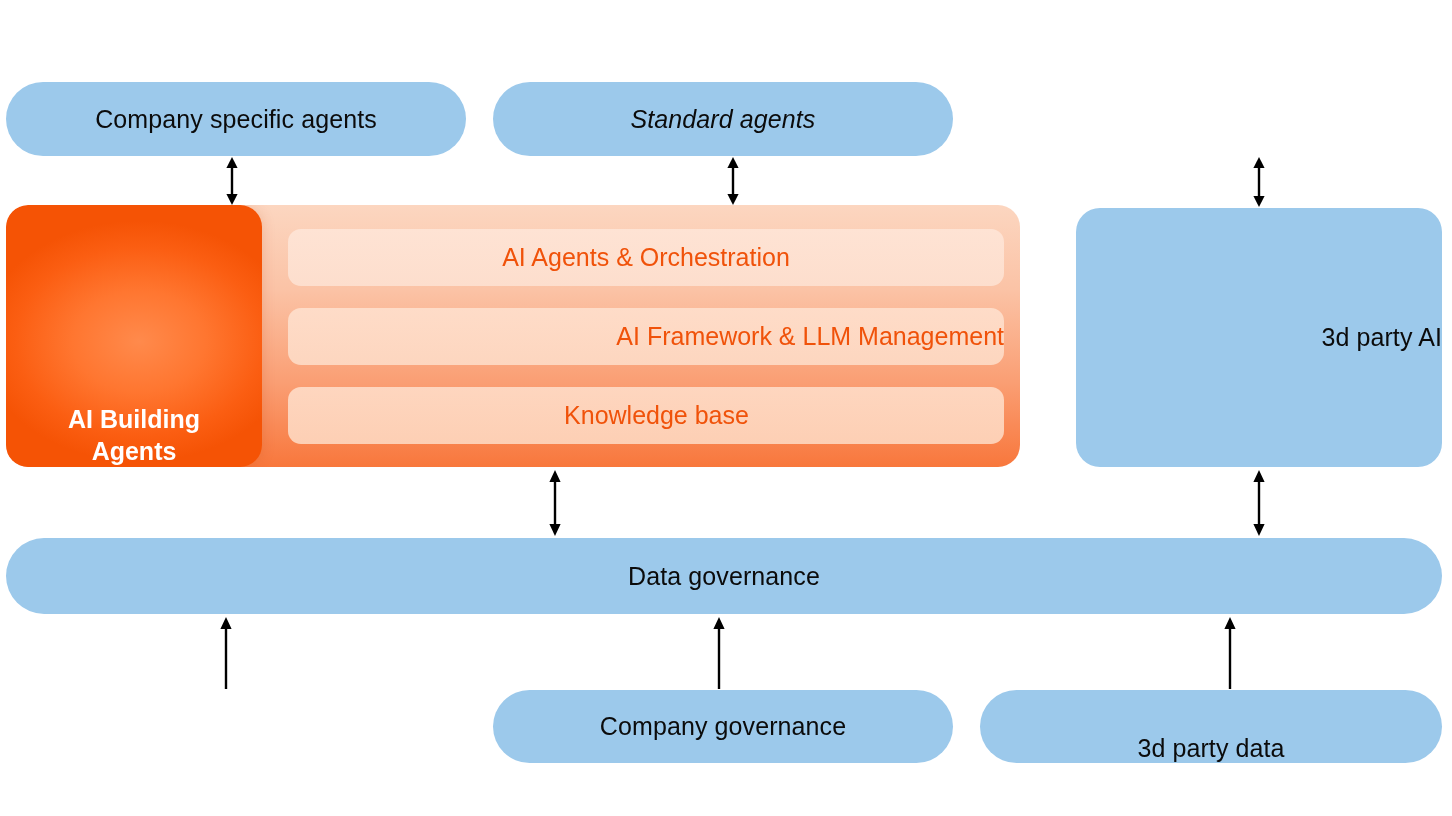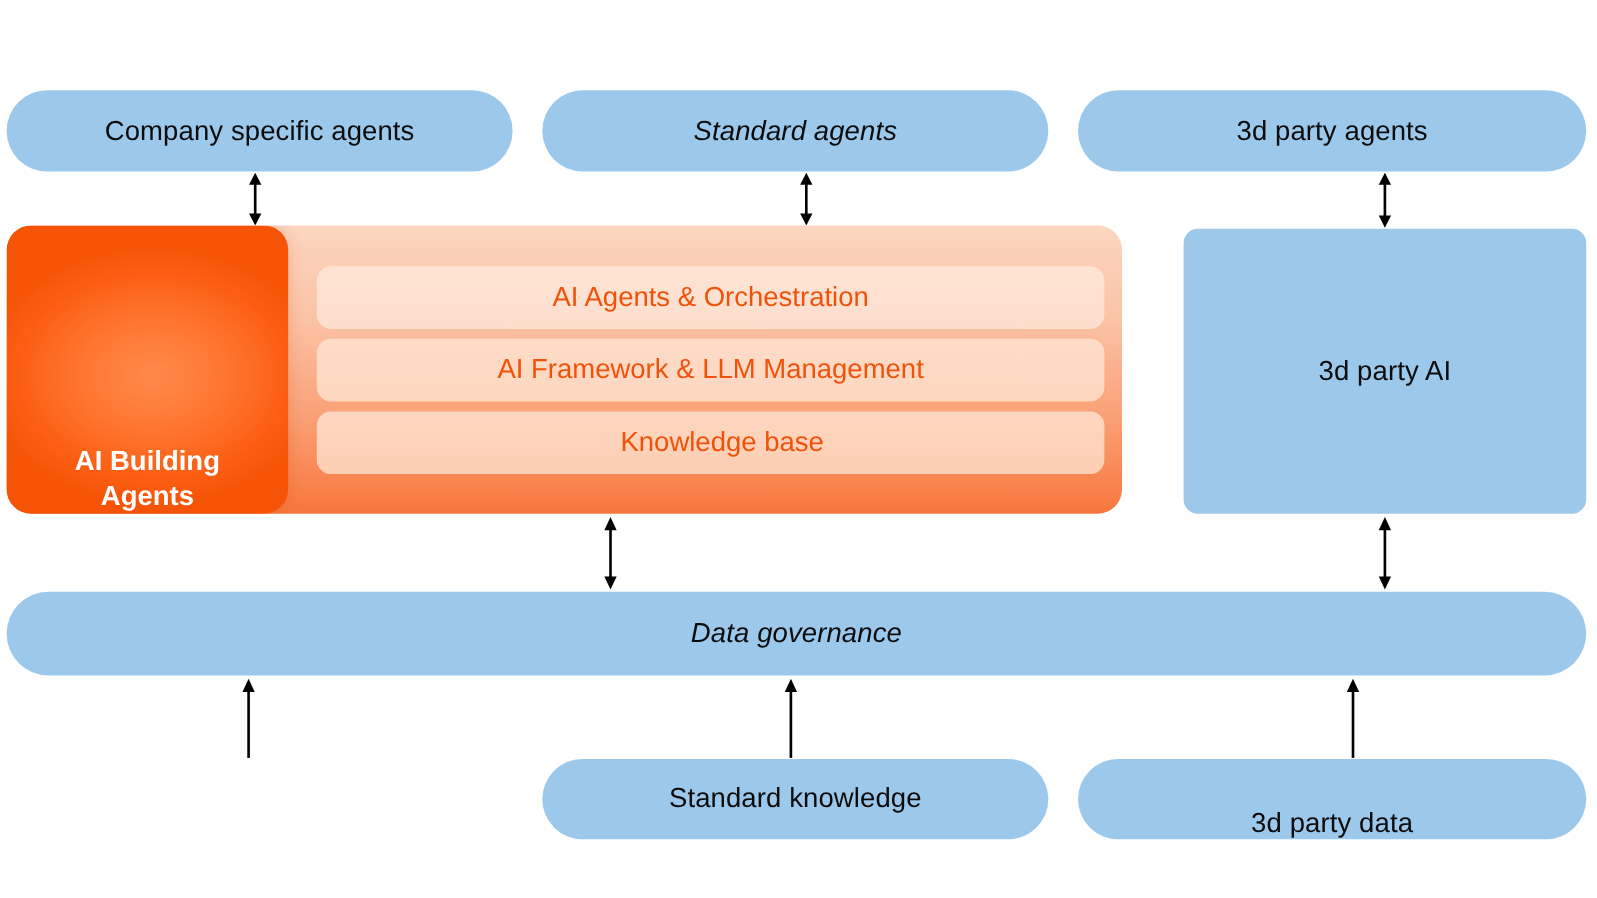--- a/index.html
+++ b/index.html
@@ -15,21 +15,21 @@
   .pill{
     position:absolute;
     background:#9CC9EB;
     border-radius:999px;
     display:flex;align-items:center;justify-content:center;
     color:#0b0b0b;
     font-size:25px;
     letter-spacing:.1px;
     white-space:nowrap;
   }
-  .pill.rect{border-radius:13px;}
+  .pill.rect{border-radius:24px;justify-content:flex-end;}
   .pill.wide{border-radius:46px;}
 
   
   #ai-block{
     position:absolute;
     left:6px;top:205px;width:1014px;height:262px;
     border-radius:22px;
     background:linear-gradient(180deg,#FCD6C0 0%,#FBC3A6 32%,#FA9E73 68%,#F8773C 100%);
     overflow:hidden;
   }
@@ -47,54 +47,51 @@
     font-weight:bold;
     font-size:25px;
     line-height:1.28;
     text-align:center;
     max-width:170px;
   }
   .layer-wrap{
     position:absolute;
     left:282px;top:0;width:716px;height:262px;
     display:flex;flex-direction:column;justify-content:center;
-    gap:9px;
+    gap:22px;
   }
   .layer{
     height:57px;
     border-radius:13px;
     display:flex;align-items:center;justify-content:center;
     color:#F0520A;
     font-size:25px;
     white-space:nowrap;
   }
   .layer.l0{background:linear-gradient(180deg,#FEE3D4 0%,#FDDECD 100%);}
-  .layer.l1{background:linear-gradient(180deg,#FEDCC8 0%,#FDD6BF 100%);}
+  .layer.l1{background:linear-gradient(180deg,#FEDCC8 0%,#FDD6BF 100%);justify-content:flex-end;}
   .layer.l2{background:linear-gradient(180deg,#FED6BF 0%,#FDCFB4 100%);padding-left:21px;}
 
   
   .arrow{position:absolute;}
   .arrow svg{display:block;overflow:visible;}
 </style>
 </head>
 <body>
 
 <div id="canvas">
 
   <div class="pill wide" style="left:6px;top:82px;width:460px;height:74px;">
     <span>Company specific agents</span>
   </div>
 
   <div class="pill wide" style="left:493px;top:82px;width:460px;height:74px;font-style:italic;">
     <span>Standard agents</span>
   </div>
 
-  <div class="pill wide" style="left:980px;top:82px;width:462px;height:74px;">
-    <span>3d party agents</span>
-  </div>
 
   <div class="arrow" style="left:222px;top:157px;">
     <svg width="20" height="48" viewBox="0 0 20 48">
       <line x1="10" y1="8" x2="10" y2="40" stroke="#000" stroke-width="2.4"></line>
       <polygon points="10,0 4.4,11 15.6,11" fill="#000"></polygon>
       <polygon points="10,48 4.4,37 15.6,37" fill="#000"></polygon>
     </svg>
   </div>
 
   <div class="arrow" style="left:723px;top:157px;">
@@ -148,21 +145,21 @@
   </div>
 
   <div class="arrow" style="left:1249px;top:470px;">
     <svg width="20" height="66" viewBox="0 0 20 66">
       <line x1="10" y1="8" x2="10" y2="58" stroke="#000" stroke-width="2.4"></line>
       <polygon points="10,0 4.4,12 15.6,12" fill="#000"></polygon>
       <polygon points="10,66 4.4,54 15.6,54" fill="#000"></polygon>
     </svg>
   </div>
 
-  <div class="pill wide" style="left:6px;top:538px;width:1436px;height:76px;font-style:italic;">
+  <div class="pill wide" style="left:6px;top:538px;width:1436px;height:76px;">
     <span>Data governance</span>
   </div>
 
   <div class="arrow" style="left:216px;top:617px;">
     <svg width="20" height="72" viewBox="0 0 20 72">
       <line x1="10" y1="8" x2="10" y2="72" stroke="#000" stroke-width="2.4"></line>
       <polygon points="10,0 4.4,12 15.6,12" fill="#000"></polygon>
     </svg>
   </div>
 
@@ -175,20 +172,20 @@
 
   <div class="arrow" style="left:1220px;top:617px;">
     <svg width="20" height="72" viewBox="0 0 20 72">
       <line x1="10" y1="8" x2="10" y2="72" stroke="#000" stroke-width="2.4"></line>
       <polygon points="10,0 4.4,12 15.6,12" fill="#000"></polygon>
     </svg>
   </div>
 
 
   <div class="pill wide" style="left:493px;top:690px;width:460px;height:73px;">
-    <span>Standard knowledge</span>
+    <span>Company governance</span>
   </div>
 
   <div class="pill wide" style="left:980px;top:690px;width:462px;height:73px;align-items:flex-end;">
     <span>3d party data</span>
   </div>
 
 </div>
 
 </body></html>

